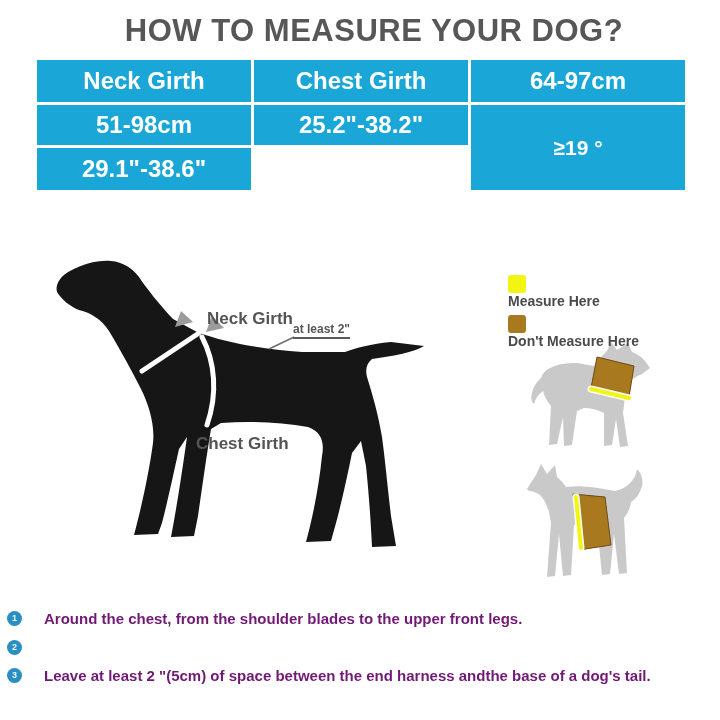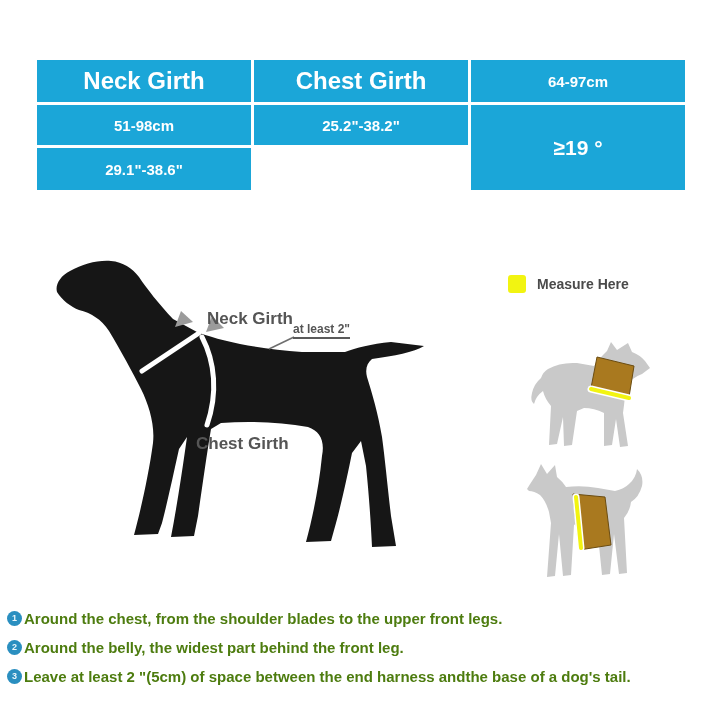--- a/index.html
+++ b/index.html
@@ -16,53 +16,54 @@
   .size-table{
     position:absolute;left:37px;top:60px;width:648px;height:130px;
     display:grid;grid-template-columns:1fr 1fr 1fr;grid-template-rows:42px 40px 42px;
     gap:3px;background:#ffffff;
   }
   .size-table .cell{
     background:#1ba6d8;color:#ffffff;display:flex;align-items:center;justify-content:center;
     font-weight:700;
   }
   .size-table .head{font-size:24px;}
-  .size-table .val{font-size:15px;text-align:center;}
+  .size-table .val{font-size:24px;text-align:center;}
   .size-table .merged{grid-column:3;grid-row:2/4;font-size:21px;}
   
   .diag-label{position:absolute;font-weight:700;color:#555555;}
   .neck-label{left:207px;top:309px;font-size:17px;}
   .atleast-label{
     left:293px;top:322px;font-size:12px;border-bottom:2px solid #5a5a5a;padding-bottom:1px;
   }
   .chest-label{left:196px;top:434px;font-size:17px;}
   
   .legend{position:absolute;left:508px;top:275px;}
-  .legend-row{display:flex;align-items:center;margin-bottom:6px;}
+  .legend-row{display:flex;margin-bottom:6px;flex-direction:column;}
   .swatch{width:18px;height:18px;border-radius:3px;margin-right:11px;flex:0 0 auto;}
   .swatch-yellow{background:#f2f411;}
   .swatch-brown{background:#a9791f;}
   .legend-row .lab{font-size:14px;font-weight:700;color:#4a4a4a;white-space:nowrap;}
   
   .art{position:absolute;left:0;top:0;width:720px;height:720px;}
   
   .notes{position:absolute;left:7px;top:610px;width:708px;}
   .note-row{display:flex;align-items:flex-start;margin-bottom:12px;}
   .bullet{
     flex:0 0 auto;width:15px;height:15px;border-radius:50%;background:#2a8fc0;
     color:#eaf6fb;font-size:9px;font-weight:700;text-align:center;line-height:15px;
     margin-top:1px;margin-right:2px;
   }
-  .note-text{font-size:15px;font-weight:700;color:#4d7c0f;line-height:17px;white-space:nowrap;}
+  .note-text{font-size:15px;font-weight:700;color:#701a75;line-height:17px;white-space:nowrap;margin-left:20px;}
 </style>
 </head>
 <body>
 
 <div id="canvas">
 
+  <div class="page-title">HOW TO MEASURE YOUR DOG?</div>
 
   <div class="size-table">
     <div class="cell head">Neck Girth</div>
     <div class="cell head">Chest Girth</div>
     <div class="cell val">64-97cm</div>
     <div class="cell val">51-98cm</div>
     <div class="cell merged">≥19 °</div>
     <div class="cell val">25.2"-38.2"</div>
     <div class="cell val">29.1"-38.6"</div>
   </div>
@@ -158,30 +159,33 @@
 
   <div class="diag-label neck-label">Neck Girth</div>
   <div class="diag-label atleast-label">at least 2"</div>
   <div class="diag-label chest-label">Chest Girth</div>
 
   <div class="legend">
     <div class="legend-row">
       <span class="swatch swatch-yellow"></span>
       <span class="lab">Measure Here</span>
     </div>
+    <div class="legend-row">
+      <span class="swatch swatch-brown"></span>
+      <span class="lab">Don't Measure Here</span>
+    </div>
   </div>
 
   <div class="notes">
     <div class="note-row">
       <span class="bullet">1</span>
       <span class="note-text">Around the chest, from the shoulder blades to the upper front legs.</span>
     </div>
     <div class="note-row">
       <span class="bullet">2</span>
-      <span class="note-text">Around the belly, the widest part behind the front leg.</span>
     </div>
     <div class="note-row">
       <span class="bullet">3</span>
       <span class="note-text">Leave at least 2 "(5cm) of space between the end harness andthe base of a dog's tail.</span>
     </div>
   </div>
 
 </div>
 
 </body></html>

